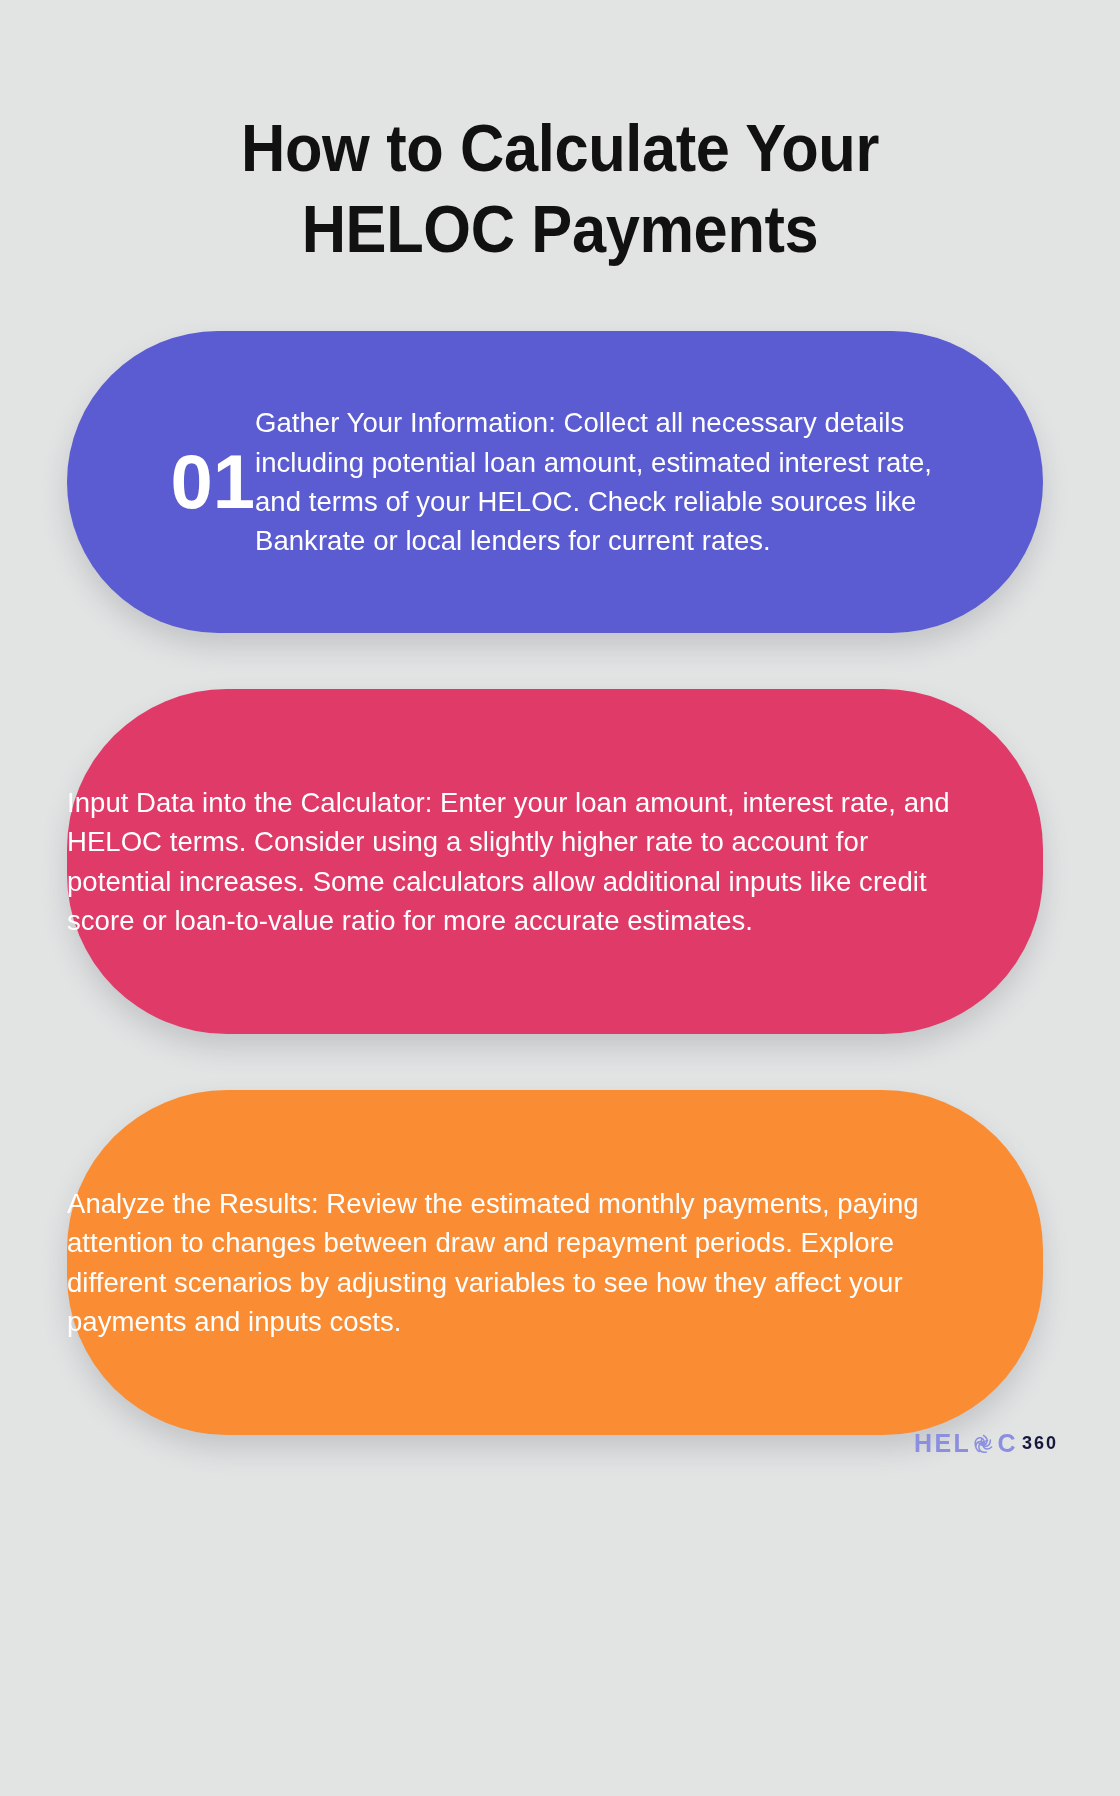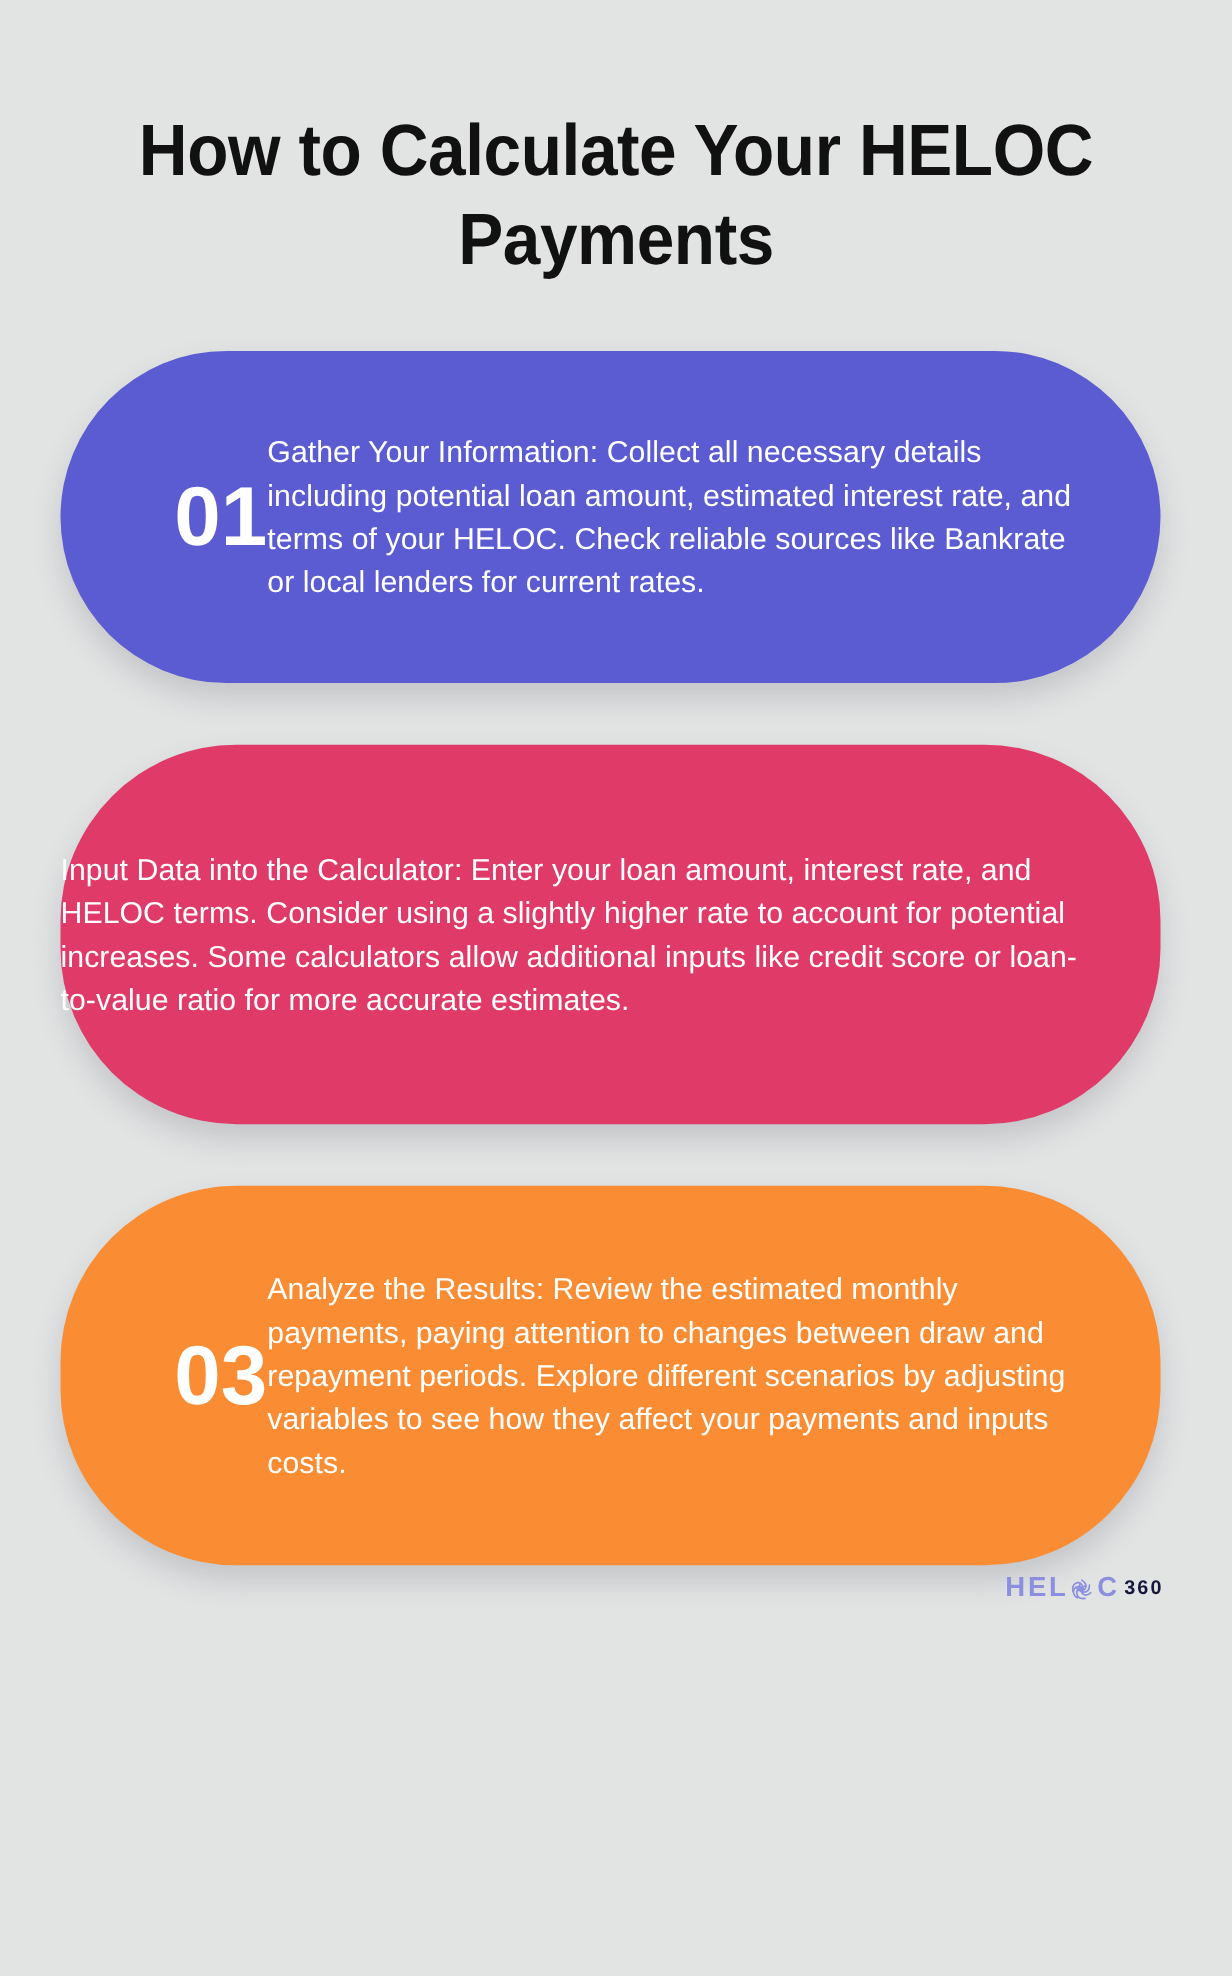--- a/index.html
+++ b/index.html
@@ -13,21 +13,21 @@
     background: #e2e3e3;
     font-family: "Liberation Sans", sans-serif;
     position: relative;
     overflow: hidden;
   }
 
   .page {
     width: 1120px;
     height: 1520px;
     position: relative;
-    padding: 0;
+    padding: 12px;
   }
 
   
   .title-wrap {
     padding: 96px 90px 0 90px;
   }
 
   .title {
     font-family: "Liberation Sans Narrow", "Liberation Sans", sans-serif;
     font-size: 66px;
@@ -100,21 +100,21 @@
   }
 
   .logo-heloc {
     font-family: "Liberation Sans", sans-serif;
     font-size: 25px;
     font-weight: bold;
     color: #8a8fe0;
     letter-spacing: 2.5px;
     line-height: 1;
     display: flex;
-    align-items: center;
+    align-items: flex-start;
   }
 
   .logo-swirl {
     display: inline-block;
     width: 23px;
     height: 23px;
     margin: 0 2px 0 1px;
     position: relative;
     top: 1px;
   }
@@ -143,21 +143,20 @@
     <div class="step step-1" style="background: rgb(91, 91, 210);">
       <div class="step-num">01</div>
       <div class="step-text">Gather Your Information: Collect all necessary details including potential loan amount, estimated interest rate, and terms of your HELOC. Check reliable sources like Bankrate or local lenders for current rates.</div>
     </div>
 
     <div class="step step-2" style="background: rgb(224, 58, 104);">
       <div class="step-text">Input Data into the Calculator: Enter your loan amount, interest rate, and HELOC terms. Consider using a slightly higher rate to account for potential increases. Some calculators allow additional inputs like credit score or loan-to-value ratio for more accurate estimates.</div>
     </div>
 
     <div class="step step-3" style="background: rgb(250, 141, 51);">
-      <div class="step-num">03</div>
       <div class="step-text">Analyze the Results: Review the estimated monthly payments, paying attention to changes between draw and repayment periods. Explore different scenarios by adjusting variables to see how they affect your payments and inputs costs.</div>
     </div>
 
   </div>
 
   <div class="logo">
     <span class="logo-heloc" style="color: rgb(138, 143, 224);">
         <span>HEL</span>
         <span class="logo-swirl"><svg viewBox="0 0 40 40" width="23" height="23" aria-hidden="true">
             <g fill="none" stroke="#8a8fe0" stroke-width="2.6" stroke-linecap="round">

